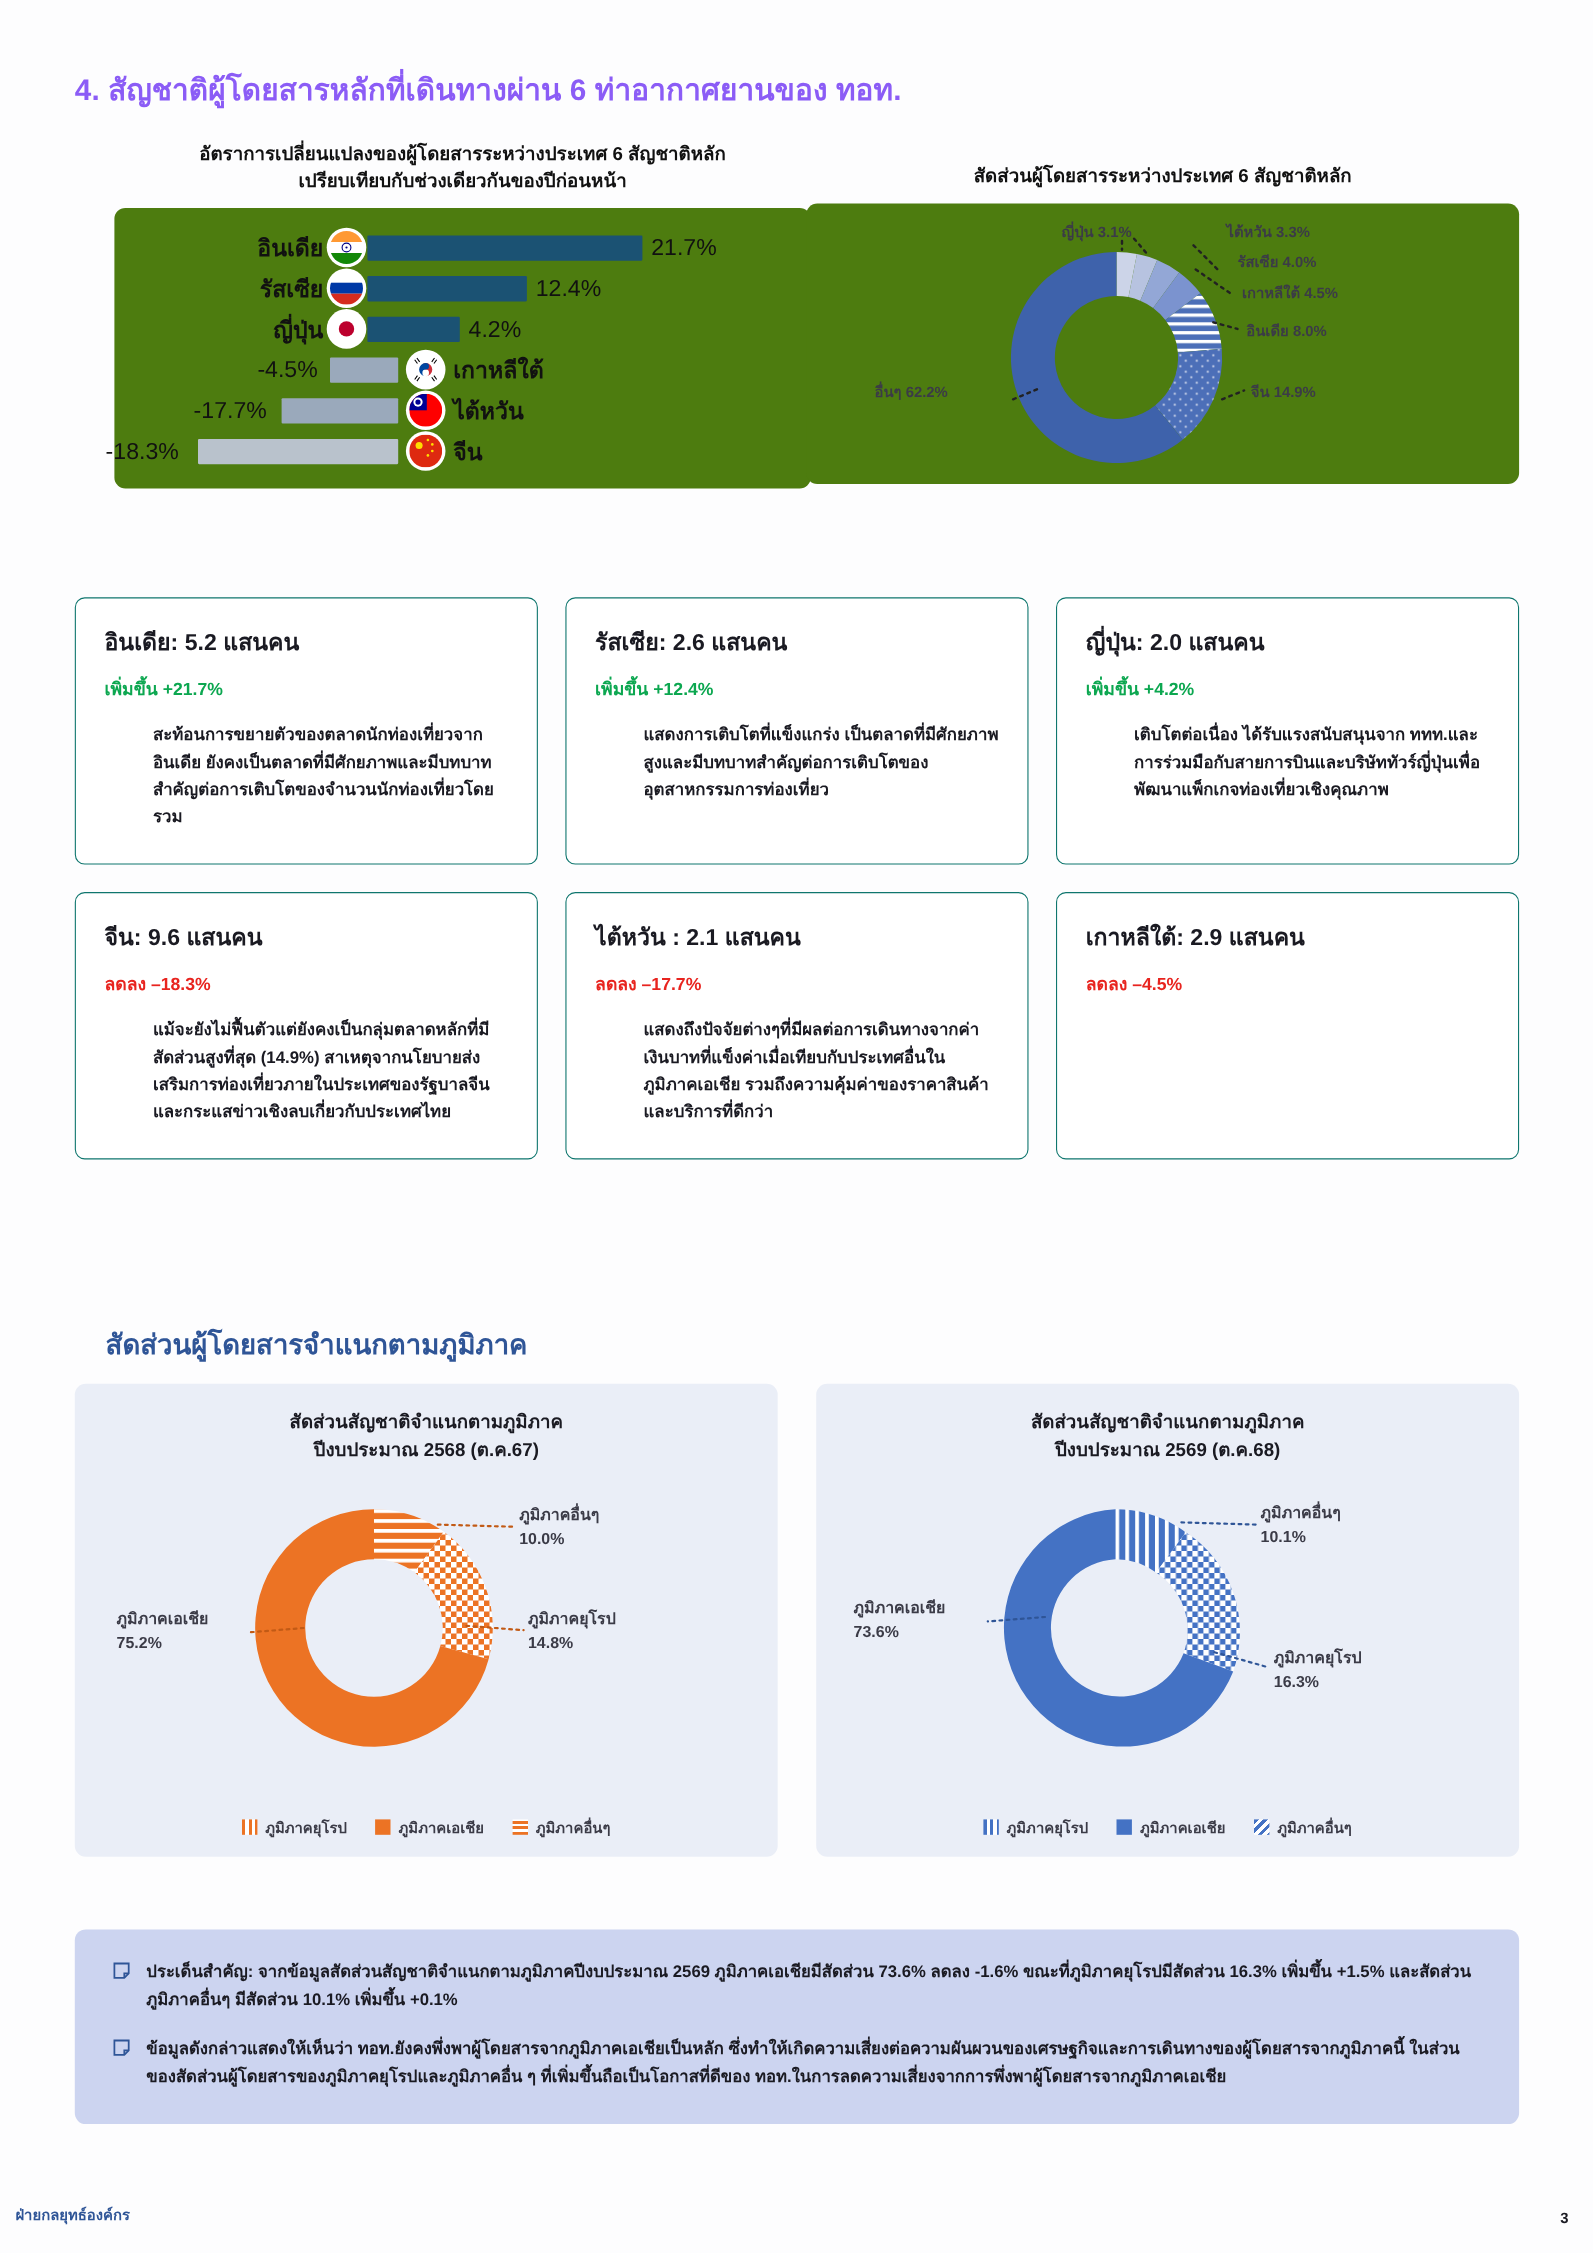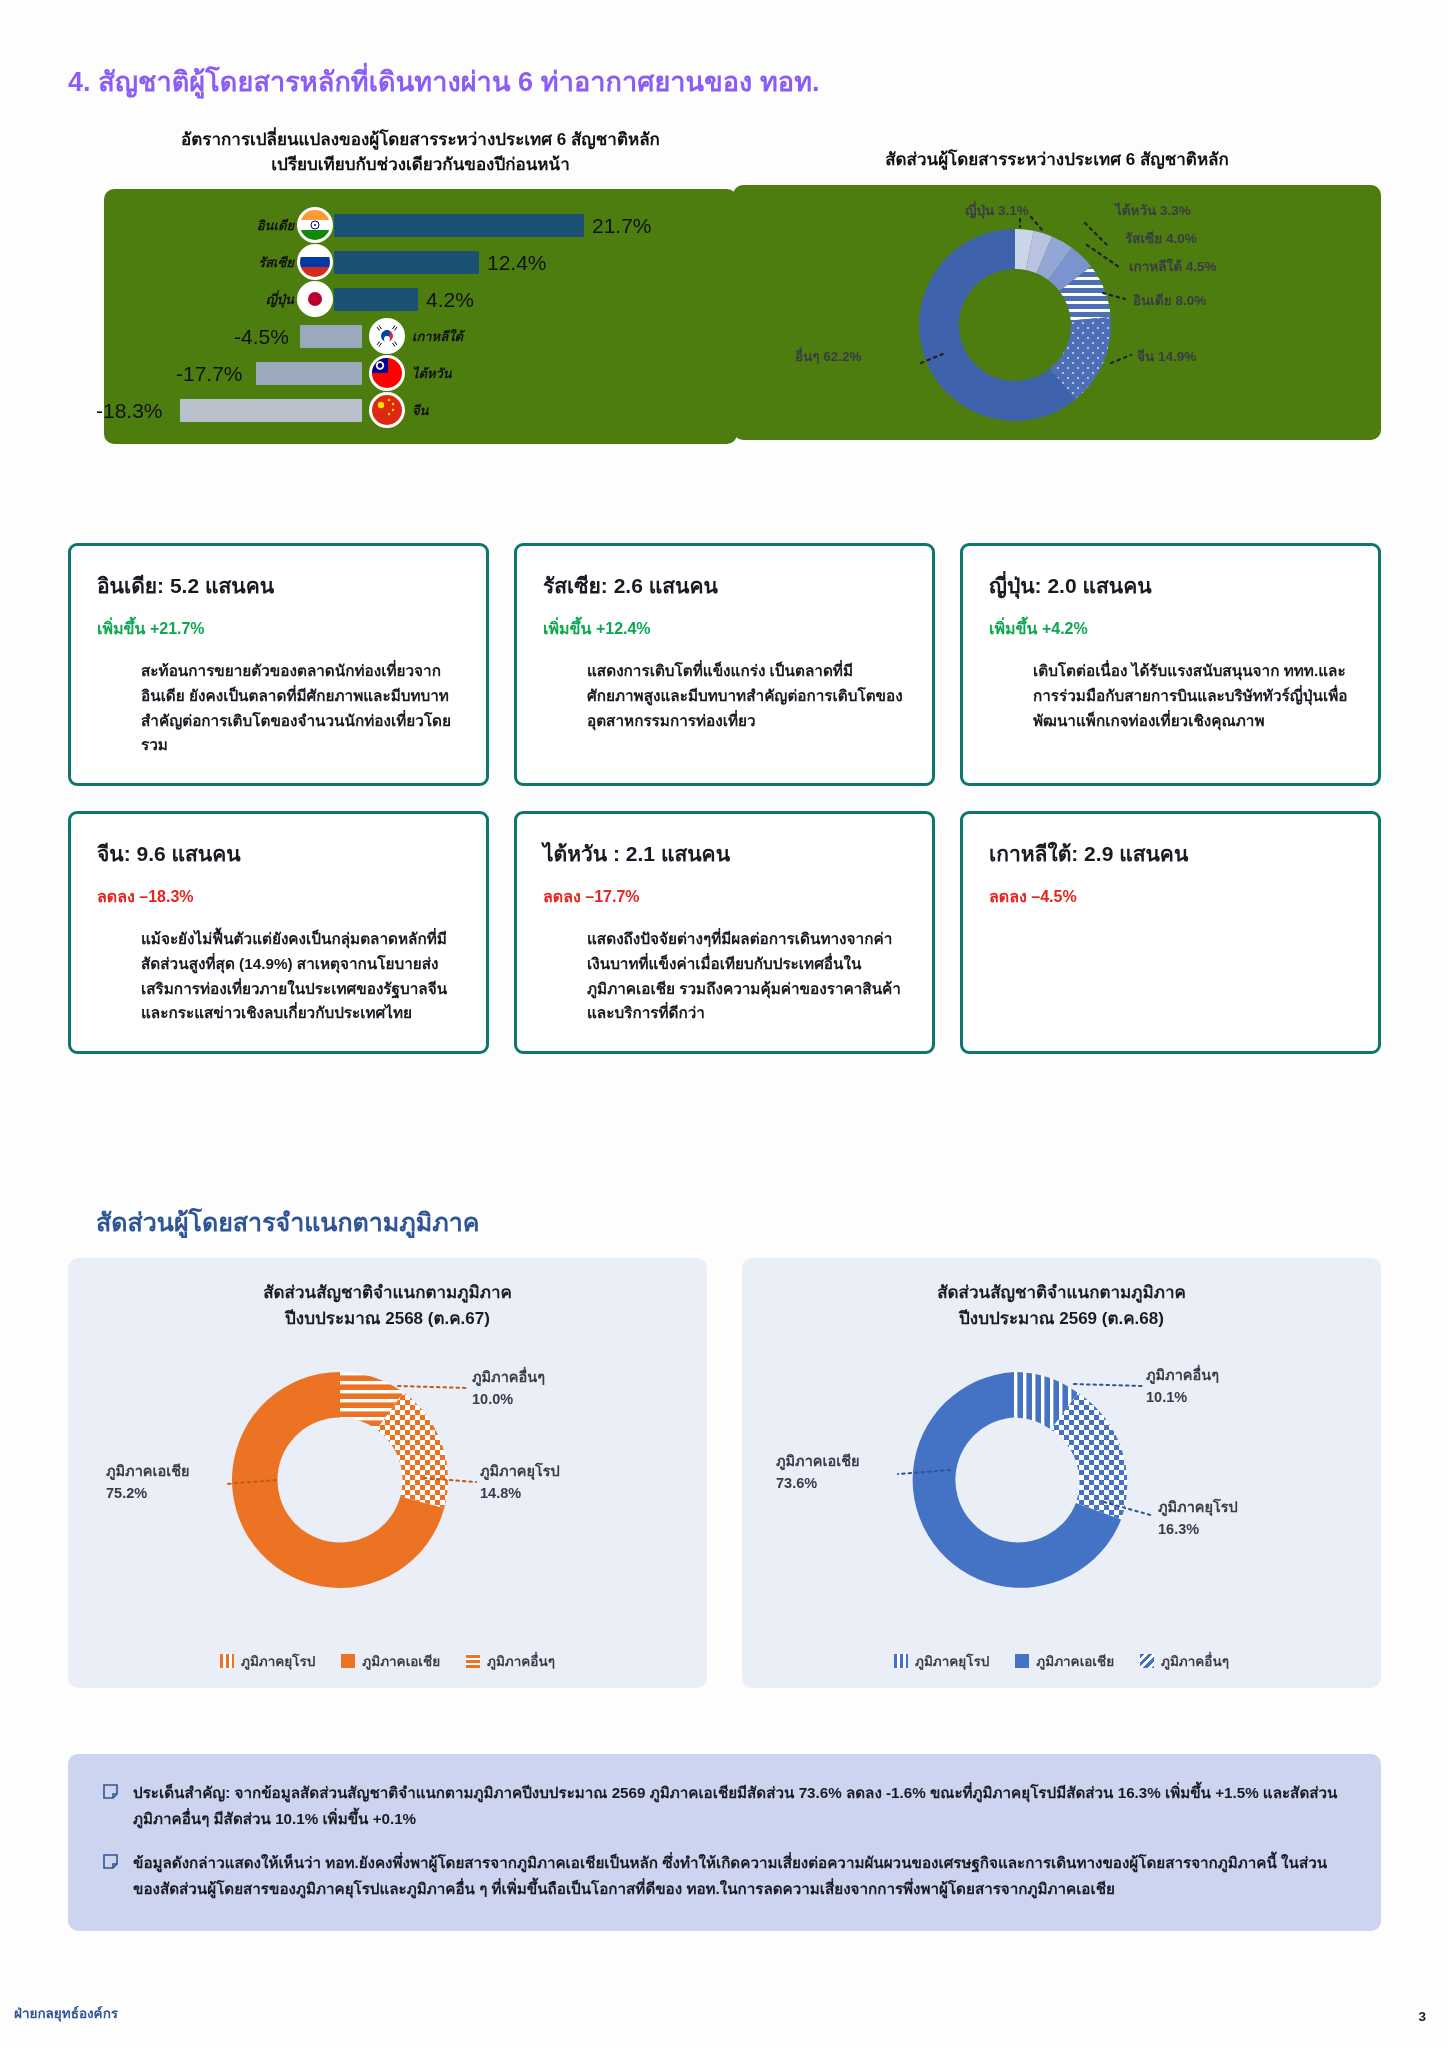--- a/index.html
+++ b/index.html
@@ -28,21 +28,21 @@
   }
 
   
   .left-col { position: absolute; left: 0; top: 0; width: 633px; margin-left: 36px; }
   .left-panel { position: relative; height: 255px; margin-top: 12px; }
   .bars { position: absolute; left: 0; top: 18px; width: 100%; }
   .barrow {
     position: relative; height: 37px; display: flex; align-items: center;
   }
   .bl-label {
-    position: absolute; text-align: right; font-size: 13px; font-weight: bold; color: #111; font-style: italic;
+    position: absolute; text-align: right; font-size: 21px; font-weight: bold; color: #111;
   }
   .flag {
     position: absolute; width: 30px; height: 30px; border-radius: 50%;
     overflow: hidden; border: 0; background: #fff;
     box-shadow: 0 0 0 3px #fff;
   }
   .flag svg { display:block; width: 30px; height: 30px; }
   .bar {
     position: absolute; height: 23px; border-radius: 1px;
   }
@@ -54,21 +54,21 @@
   }
 
   
   .right-col { position: absolute; left: 665px; top: 0; width: 648px; }
   .right-panel { position: relative; height: 255px; margin-top: 12px; }
 
   
   .cards { position: absolute; left: 68px; top: 543px; width: 1313px; }
   .crow { display: flex; gap: 25px; margin-bottom: 25px; }
   .card {
-    flex: 1; background: #fff; border: 3px solid #0f766e; border-radius: 9px;
+    flex: 1; background: #fff; border: 1px solid #0f766e; border-radius: 9px;
     padding: 23px 26px 20px 26px; min-height: 243px;
   }
   .card-title { font-size: 21px; font-weight: bold; color: #1a1a22; margin-bottom: 14px; }
   .card-delta { font-size: 16px; font-weight: bold; margin-bottom: 18px; }
   .up { color: #0ca750; }
   .down { color: #e8241f; }
   .card-body { font-size: 15.3px; font-weight: bold; color: #1a1a22; line-height: 1.62; margin-left: 44px; }
 
   
   .section2-title {

